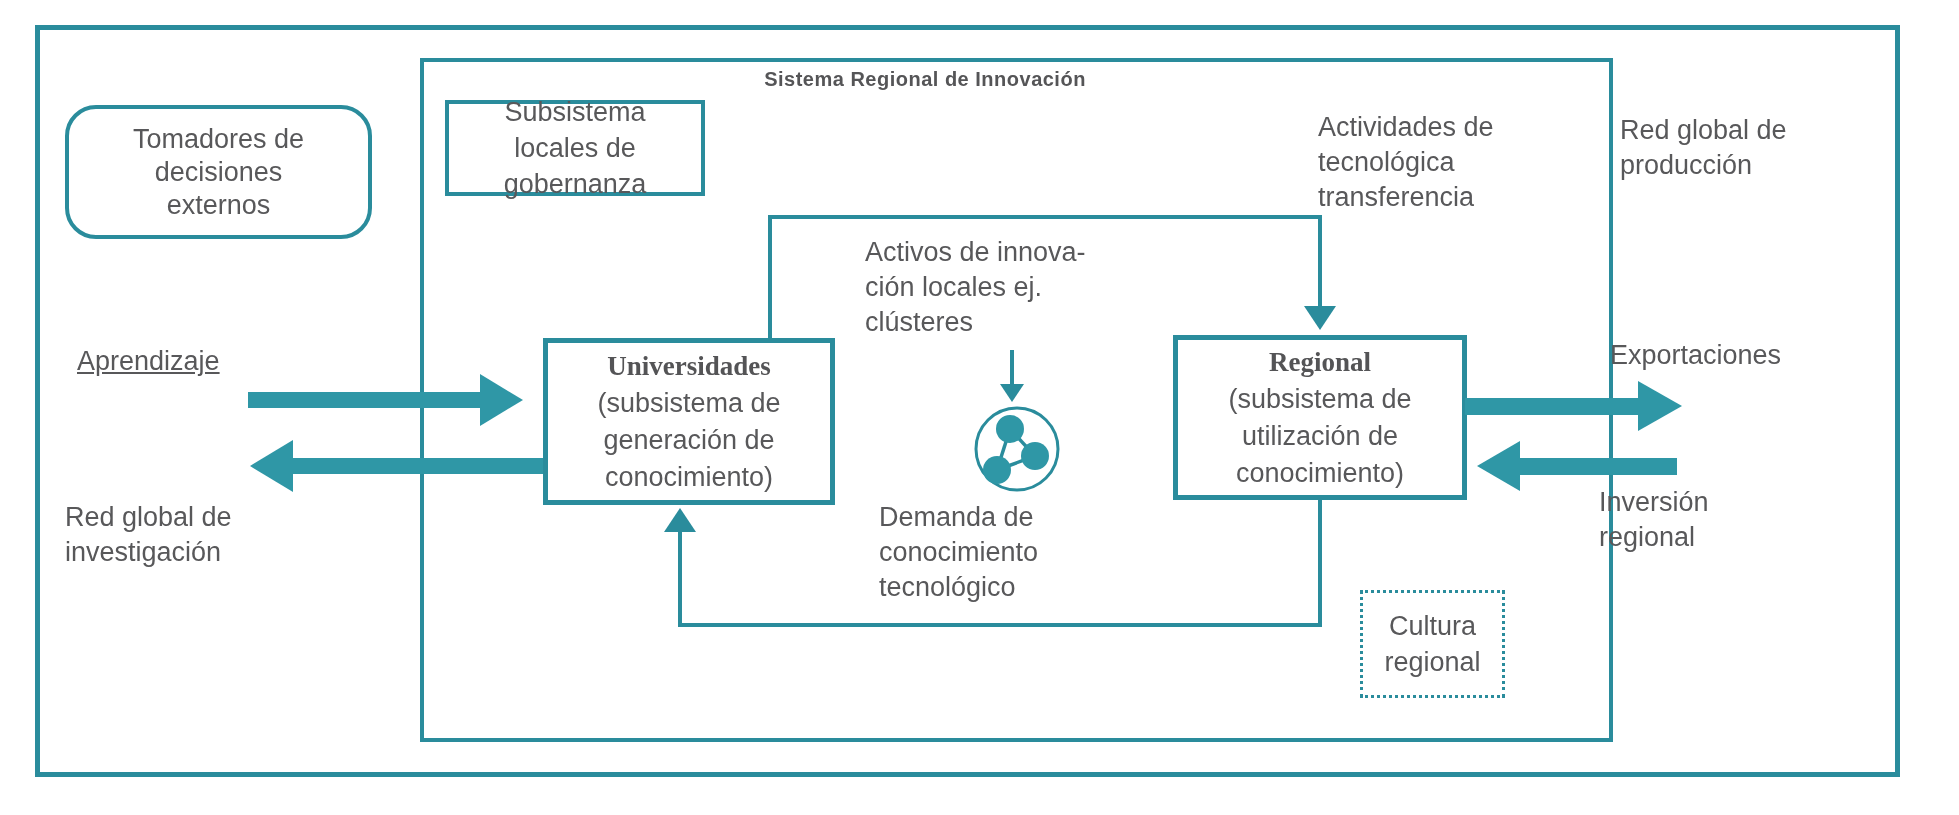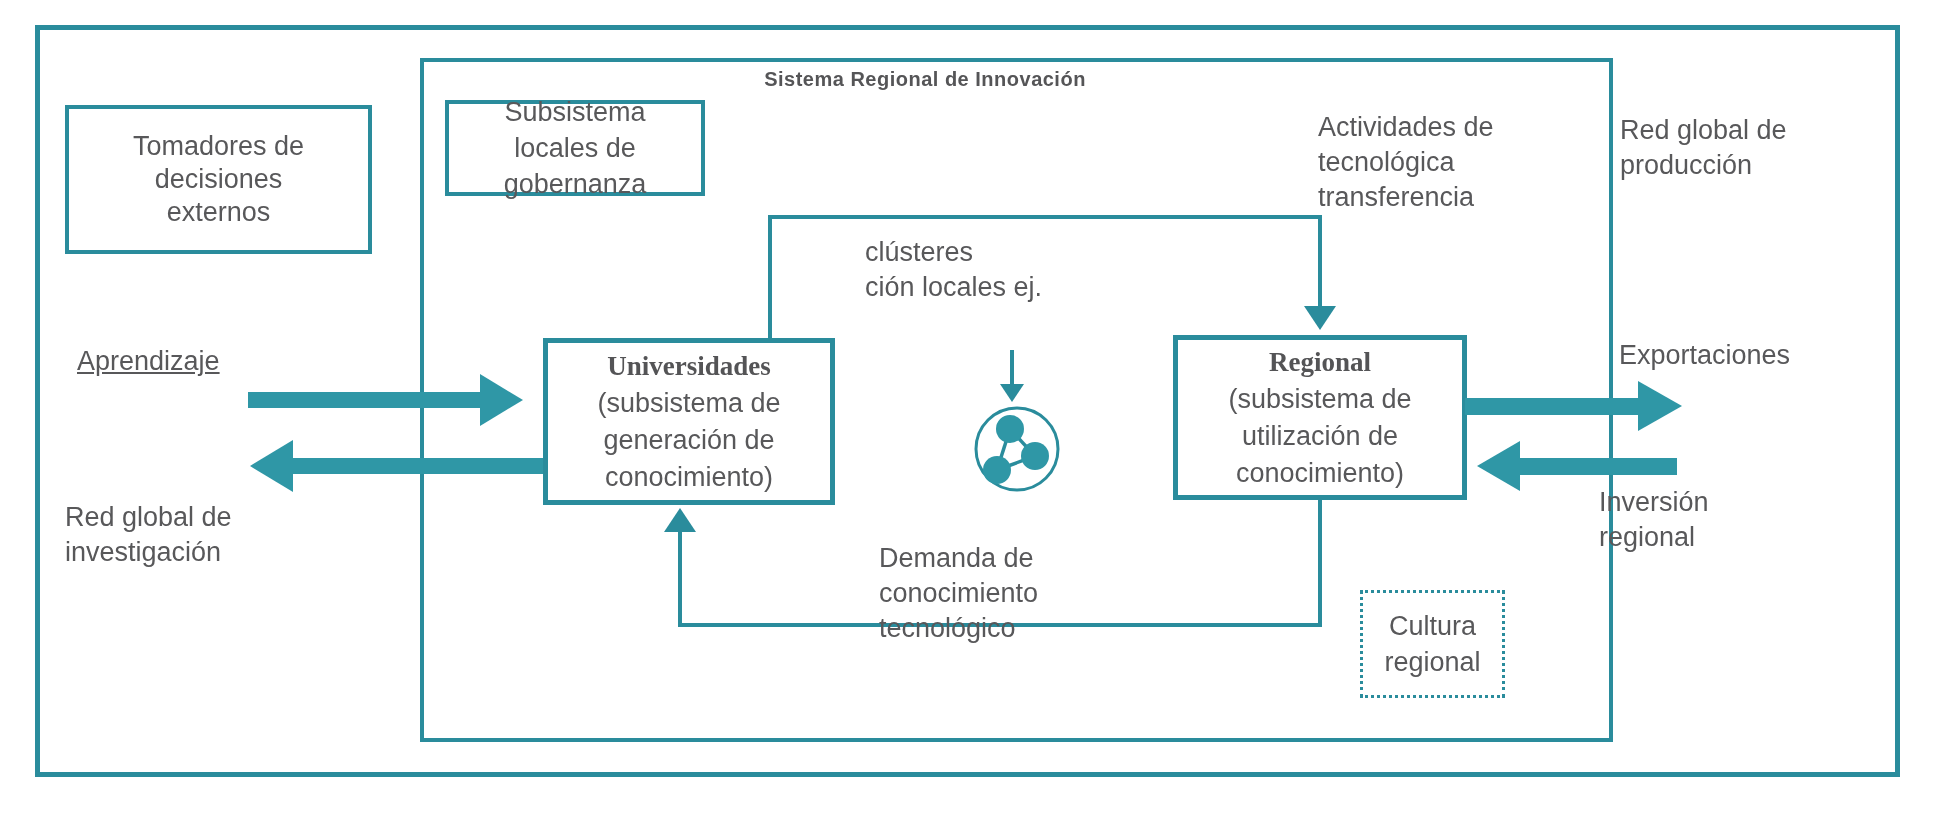--- a/index.html
+++ b/index.html
@@ -15,21 +15,21 @@
   
   .lbl{position:absolute;text-align:left;font-size:27px;line-height:35px;color:#58585a;}
   .lbl span{display:block;}
   .title{position:absolute;left:640px;top:68px;width:570px;text-align:center;
     font-size:20px;font-weight:bold;color:#555557;letter-spacing:0.5px;}
   
   .box{position:absolute;background:#ffffff;border:4px solid #2a8c9c;box-sizing:border-box;
     display:flex;flex-direction:column;align-items:center;justify-content:center;
     text-align:center;font-size:27px;line-height:34px;}
   .box span{display:block;}
-  .box-tomadores{left:65px;top:105px;width:307px;height:149px;line-height:33px;}
+  .box-tomadores{left:65px;top:105px;width:307px;height:134px;line-height:33px;border-radius:31px;}
   .box-subsistema{left:445px;top:100px;width:260px;height:96px;line-height:36px;}
   .box-universidades{left:543px;top:338px;width:292px;height:167px;border-width:5px;line-height:37px;}
   .box-negocios{left:1173px;top:335px;width:294px;height:165px;border-width:5px;line-height:37px;}
   .box-title{font-weight:bold;color:#545456;font-family:Liberation Serif, serif;}
   .box-cultura{left:1360px;top:590px;width:145px;height:108px;border:3px dotted #2a8c9c;line-height:36px;}
   
   .line{position:absolute;background:#2a8c9c;}
   
   .head-down{position:absolute;width:0;height:0;border-left:16px solid transparent;
     border-right:16px solid transparent;border-top:24px solid #2a8c9c;}
@@ -108,40 +108,41 @@
   </div>
 
   <div>
     <div class="line" style="left:1318px;top:500px;width:4px;height:127px;"></div>
     <div class="line" style="left:678px;top:623px;width:644px;height:4px;"></div>
     <div class="line" style="left:678px;top:532px;width:4px;height:95px;"></div>
     <div class="head-up" style="left:664px;top:508px;"></div>
   </div>
 
   <div class="lbl" style="left:865px;top:235px;width:302px;">
+    <span>Activos de innova-</span>
+    <span>ción locales ej.</span>
     <span>clústeres</span>
-    <span>ción locales ej.</span>
   </div>
 
   <div>
     <div class="line" style="left:1010px;top:350px;width:4px;height:34px;"></div>
     <div class="head-down-sm" style="left:1000px;top:384px;"></div>
   </div>
 
   <svg class="cluster-icon" viewBox="0 0 90 90">
     <circle cx="45" cy="45" r="41" fill="#ffffff" stroke="#2a8c9c" stroke-width="3"></circle>
     <line x1="38" y1="25" x2="25" y2="66" stroke="#2a8c9c" stroke-width="3.5"></line>
     <line x1="38" y1="25" x2="63" y2="52" stroke="#2a8c9c" stroke-width="3.5"></line>
     <line x1="25" y1="66" x2="63" y2="52" stroke="#2a8c9c" stroke-width="3.5"></line>
     <circle cx="38" cy="25" r="14" fill="#2f97a6"></circle>
     <circle cx="25" cy="66" r="14" fill="#2f97a6"></circle>
     <circle cx="63" cy="52" r="14" fill="#2f97a6"></circle>
   </svg>
 
-  <div class="lbl" style="left:879px;top:500px;width:302px;margin-top:41px;">
+  <div class="lbl" style="left:879px;top:500px;width:302px;">
     <span>Demanda de</span>
     <span>conocimiento</span>
     <span>tecnológico</span>
   </div>
 
   <div class="lbl" style="left:1318px;top:110px;width:300px;">
     <span>Actividades de</span>
     <span>tecnológica</span>
     <span>transferencia</span>
   </div>
@@ -149,21 +150,21 @@
   <div class="box box-cultura">
     <span>Cultura</span>
     <span>regional</span>
   </div>
 
   <div class="lbl" style="left:1620px;top:113px;width:250px;">
     <span>Red global de</span>
     <span>producción</span>
   </div>
 
-  <div class="lbl" style="left:1610px;top:338px;width:300px;padding-left:9px;">
+  <div class="lbl" style="left:1610px;top:338px;width:300px;">
     <span>Exportaciones</span>
   </div>
 
   <div>
     <div class="shaft" style="left:1465px;top:398px;width:173px;height:17px;"></div>
     <div class="fat-right" style="left:1638px;top:381px;border-top-width:25px;border-bottom-width:25px;border-left-width:44px;"></div>
   </div>
 
   <div>
     <div class="fat-left" style="left:1477px;top:441px;border-top-width:25px;border-bottom-width:25px;border-right-width:43px;"></div>

